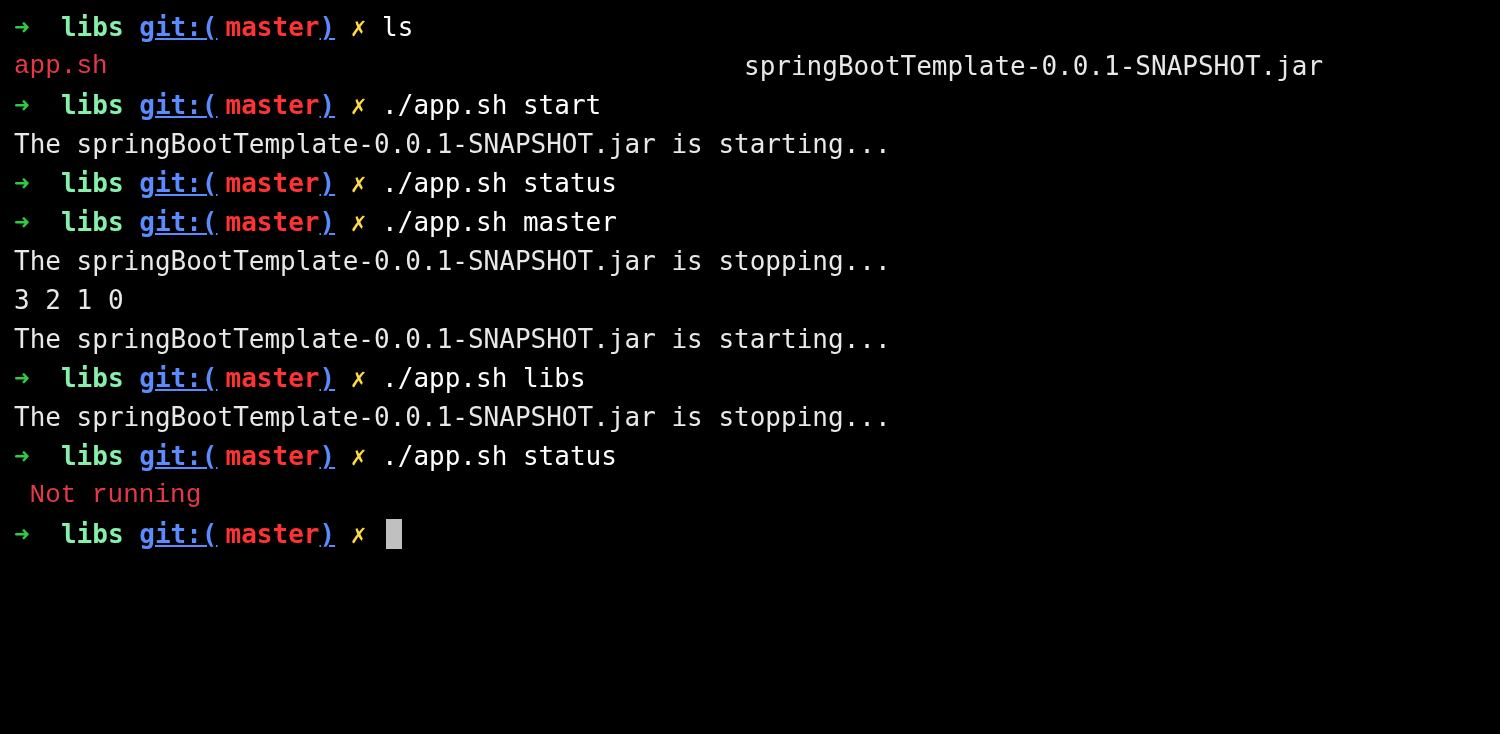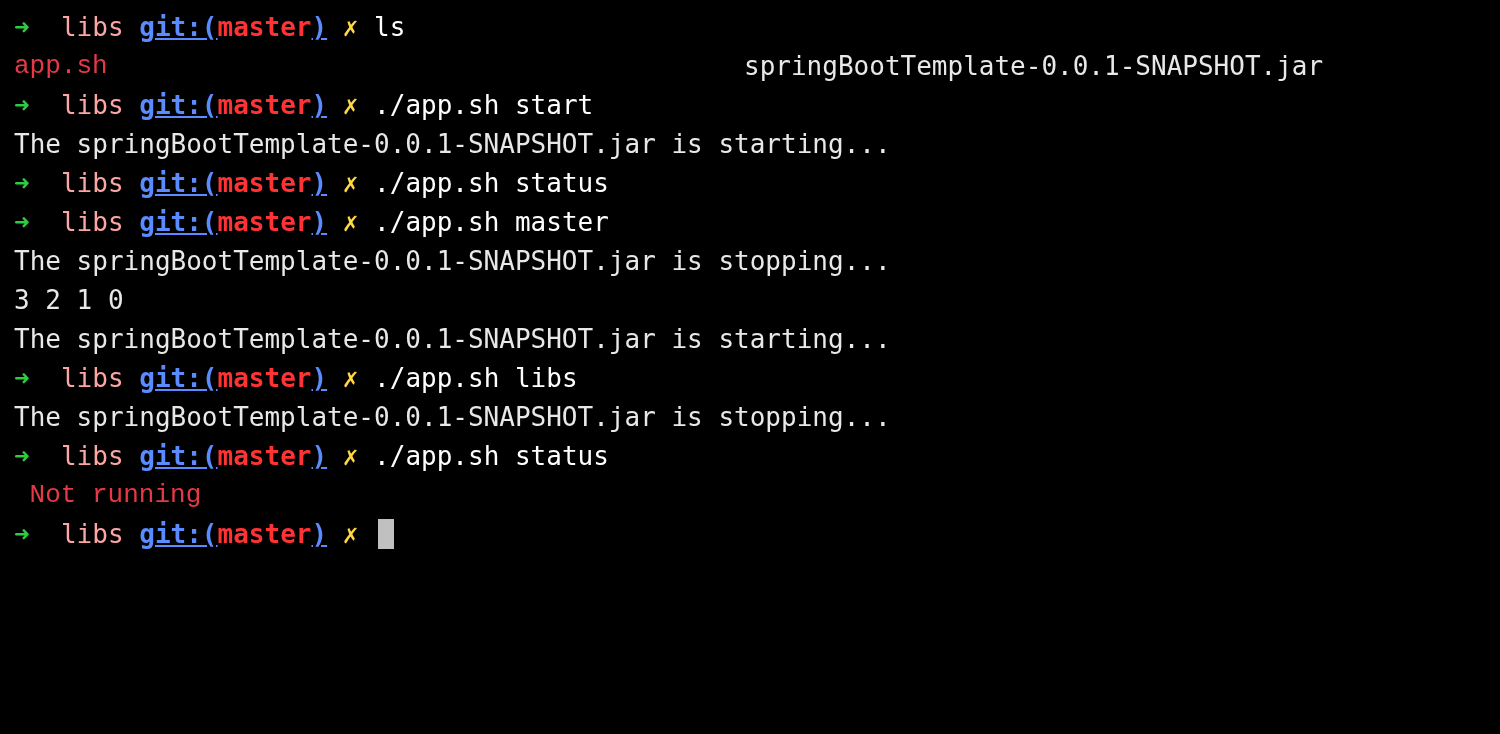--- a/index.html
+++ b/index.html
@@ -20,31 +20,32 @@
     }
     .line {
       white-space: pre;
       display: block;
     }
     .arrow {
       color: #2ecc40;
       font-weight: bold;
     }
     .dir {
-      color: #fca5a5;
-      font-weight: normal;
+      color: #86efac;
+      font-weight: bold;
     }
     .git-label {
       color: #5b8cff;
       font-weight: bold;
       text-decoration: underline;
     }
     .git-branch {
       color: #ff3333;
       font-weight: bold;
+      margin-left: 8px;
     }
     .dirty {
       color: #ffd943;
       font-weight: bold;
     }
     .cmd {
       color: #ffffff;
     }
     .output-default {
       color: #e8e8e8;

